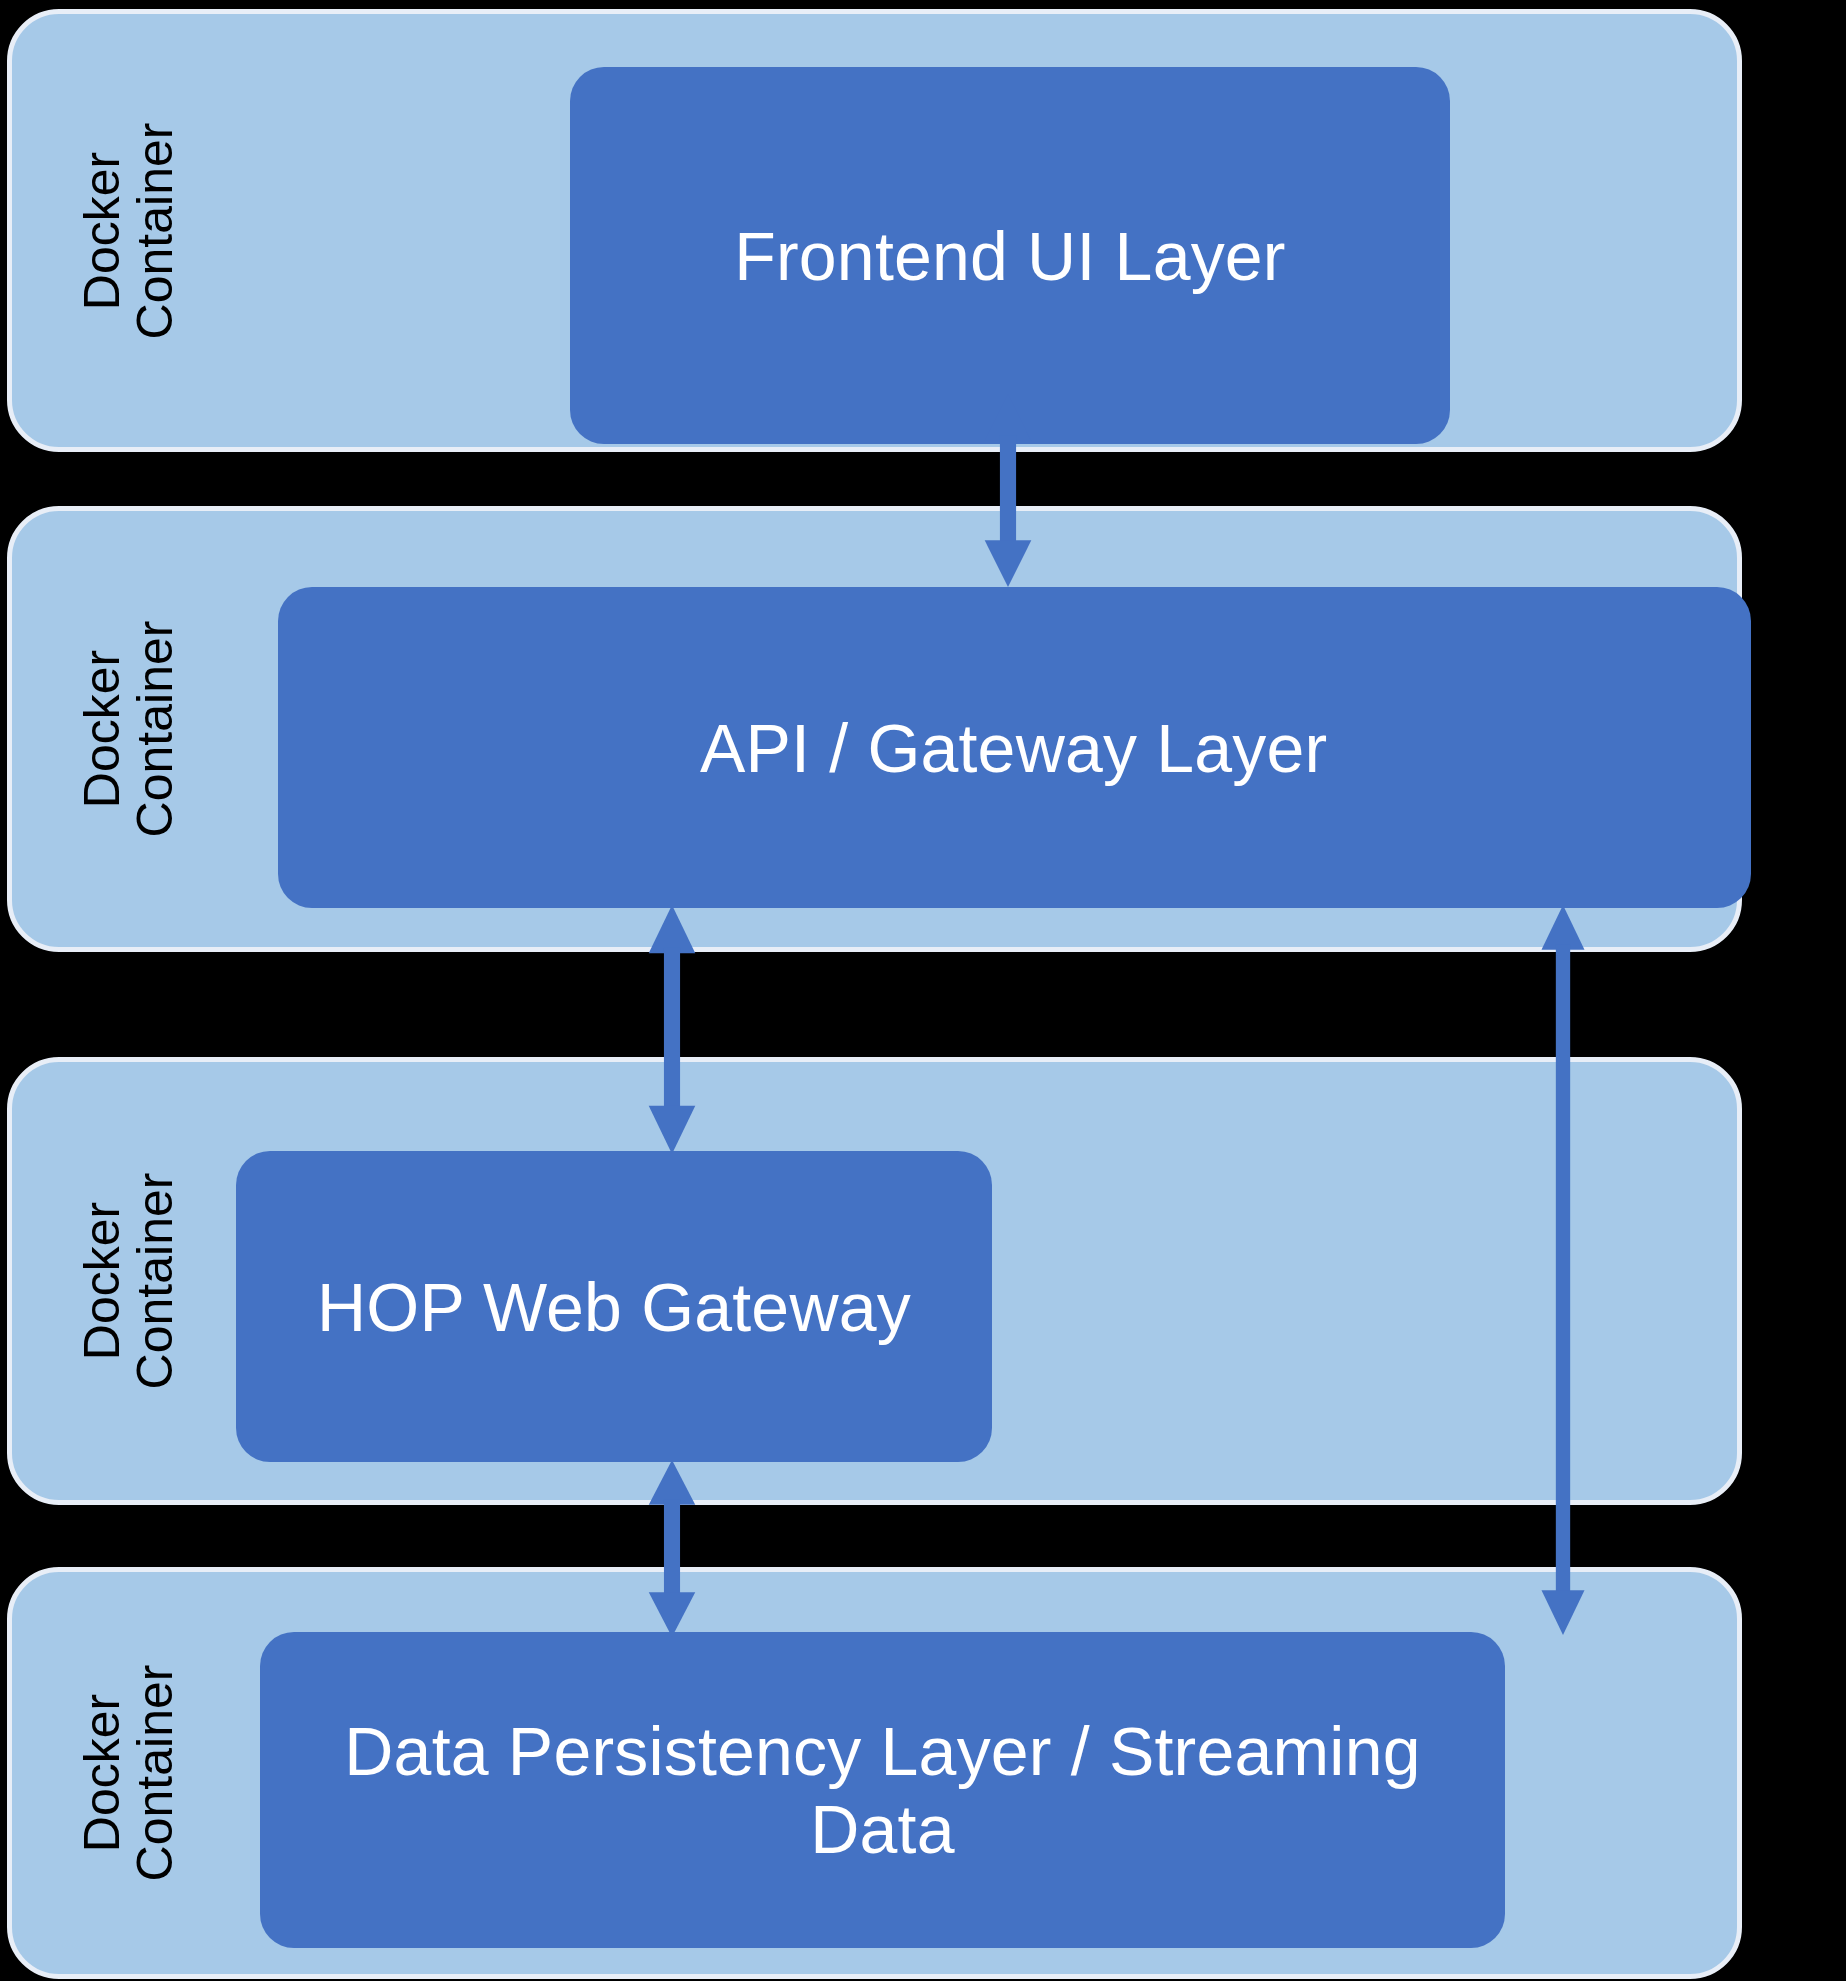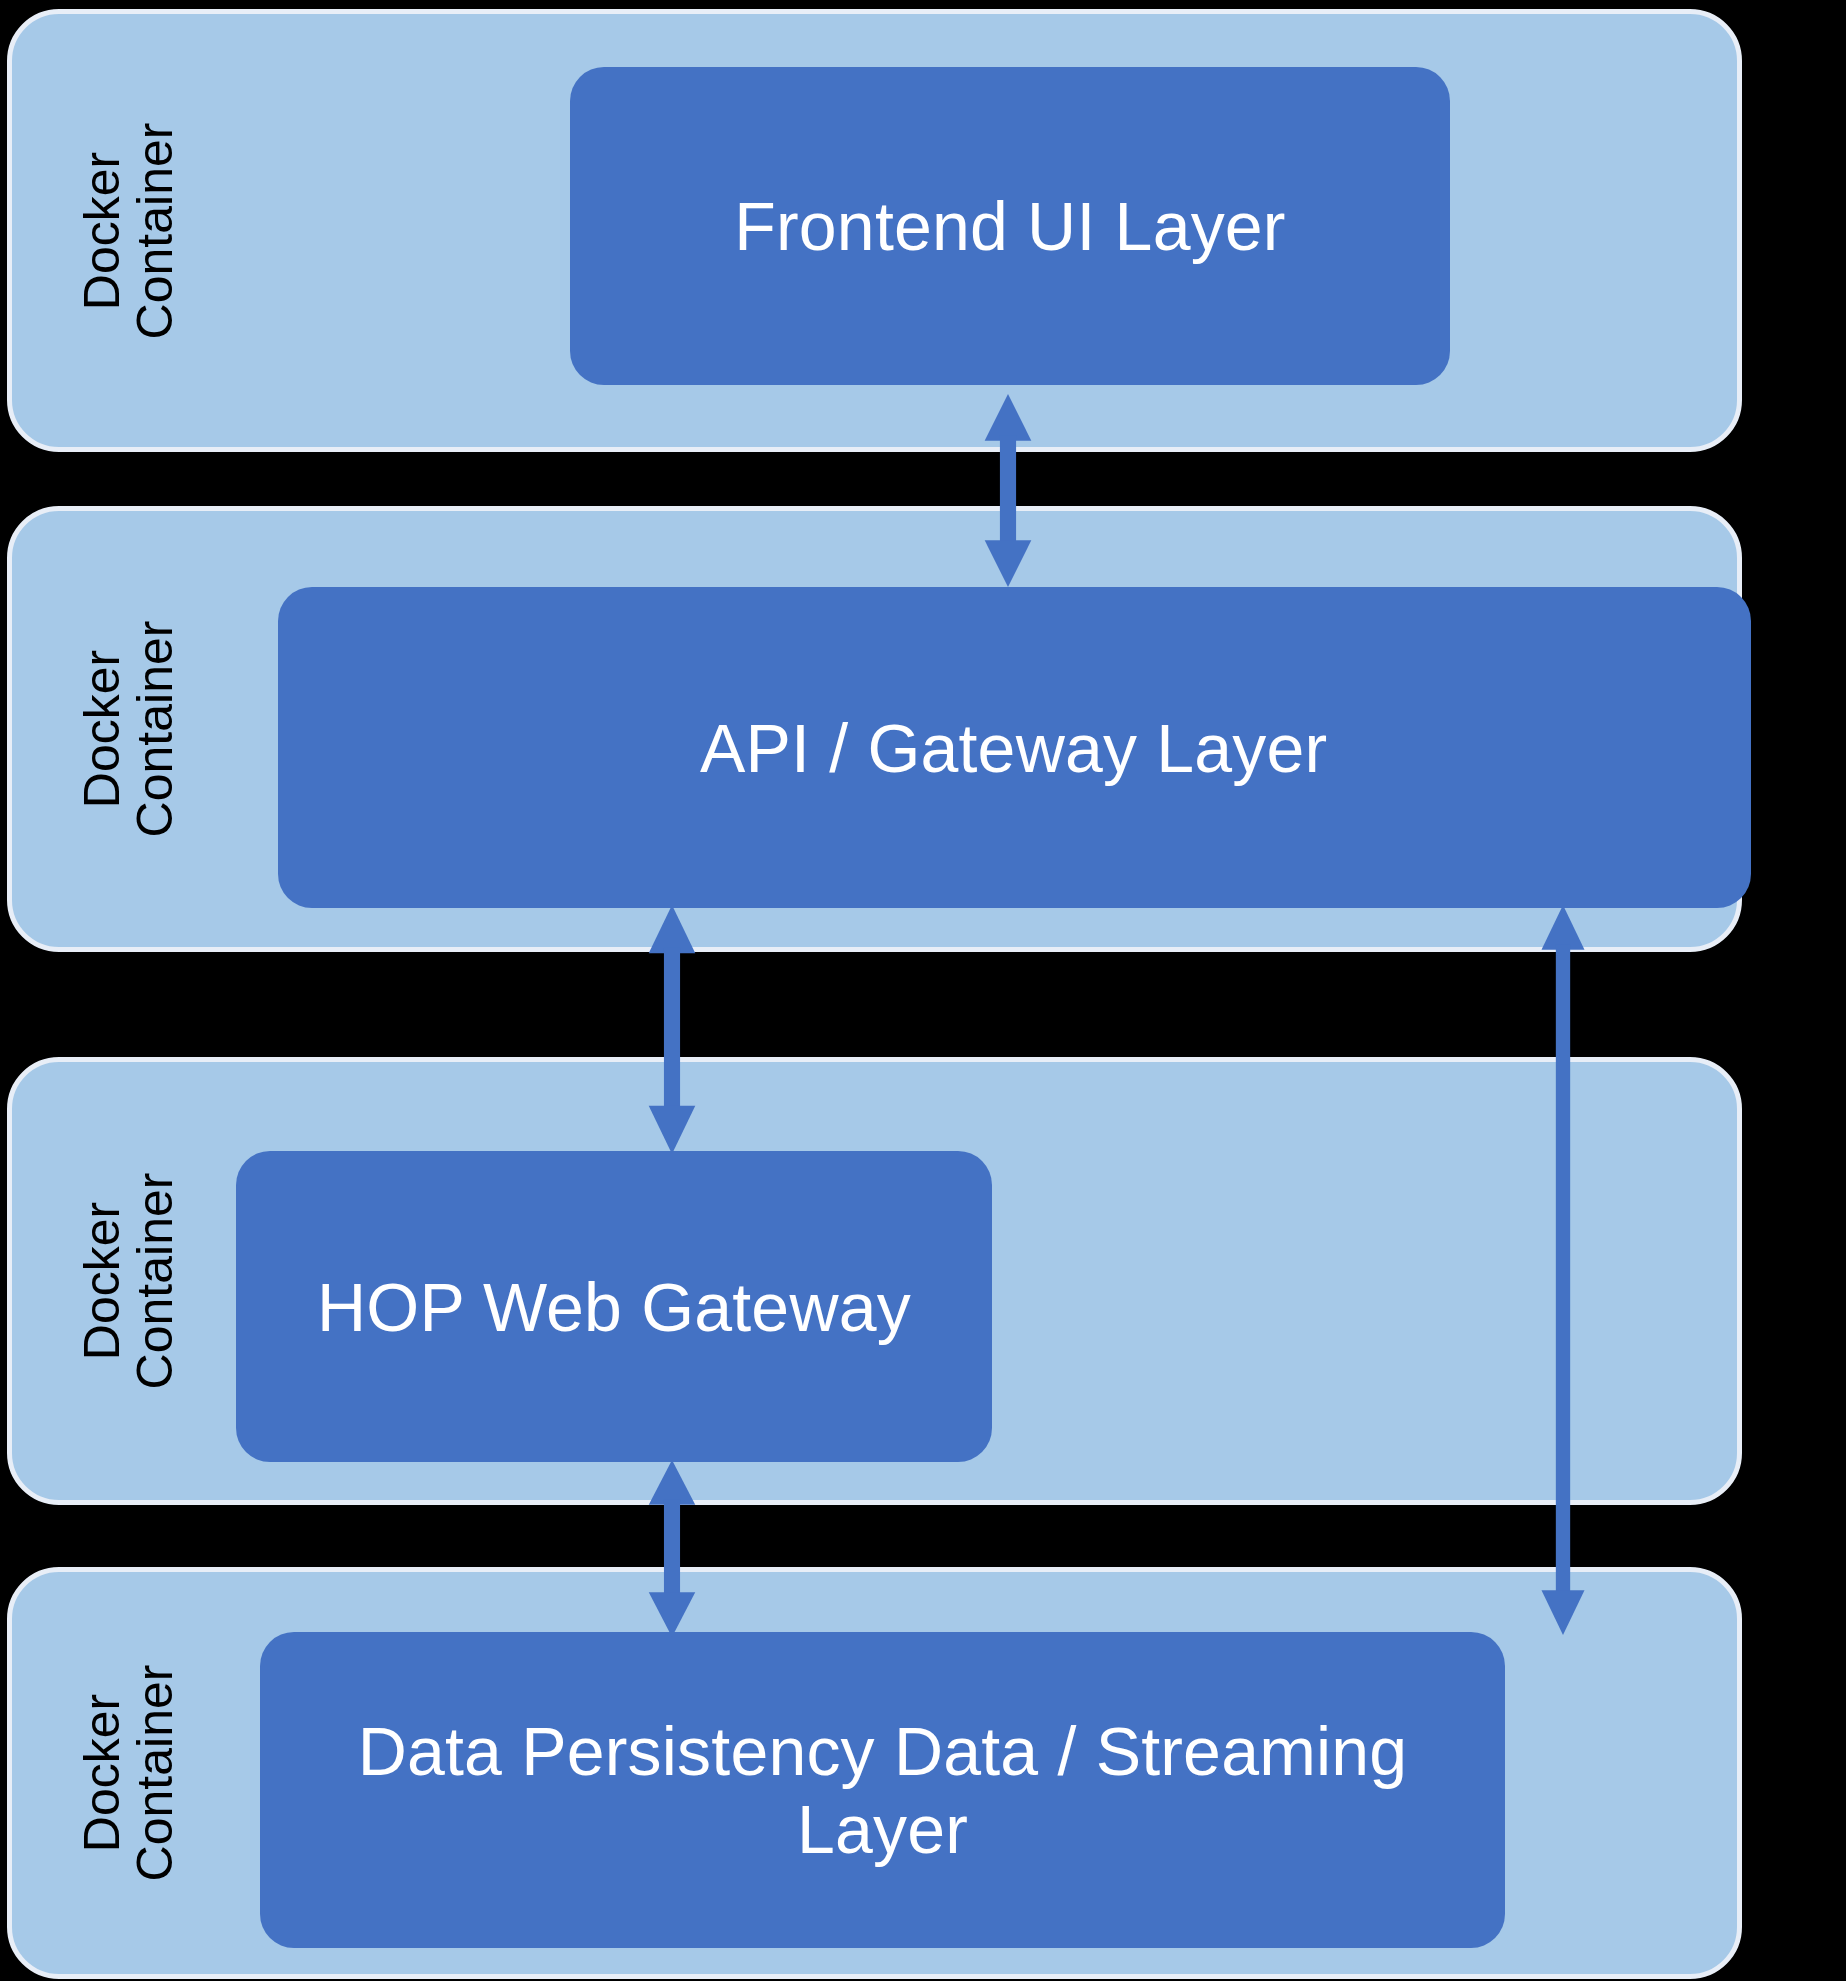--- a/index.html
+++ b/index.html
@@ -88,21 +88,21 @@
 <div id="stage">
 
   <div class="docker-container" style="left:7.2px; top:9px; width:1735px; height:443px;">
     <div class="docker-label">
       <span class="rot">
         <span class="l1">Docker</span>
         <span class="l2">Container</span>
       </span>
     </div>
   </div>
-  <div class="layer-box" style="left:570px; top:67px; width:880px; height:318px;">Frontend UI Layer</div>
+  <div class="layer-box" style="left:570px; top:67px; width:880px; height:377px;">Frontend UI Layer</div>
 
   <div class="docker-container" style="left:7.2px; top:506px; width:1735px; height:446px;">
     <div class="docker-label">
       <span class="rot">
         <span class="l1">Docker</span>
         <span class="l2">Container</span>
       </span>
     </div>
   </div>
   <div class="layer-box" style="left:278px; top:587px; width:1473px; height:321px;padding-left:18px;">API / Gateway Layer</div>
@@ -118,21 +118,21 @@
   <div class="layer-box" style="left:236px; top:1151px; width:756px; height:311px;">HOP Web Gateway</div>
 
   <div class="docker-container" style="left:7.2px; top:1567px; width:1735px; height:412px;">
     <div class="docker-label">
       <span class="rot">
         <span class="l1">Docker</span>
         <span class="l2">Container</span>
       </span>
     </div>
   </div>
-  <div class="layer-box" style="left:260px; top:1632px; width:1245px; height:316px;">Data Persistency Data / Streaming Layer</div>
+  <div class="layer-box" style="left:260px; top:1632px; width:1245px; height:316px;">Data Persistency Layer / Streaming Data</div>
 
   <div class="arrow" style="left:972px; top:394px; width:72px; height:193px;">
     <svg width="72" height="193" viewBox="0 0 80 215">
       <g fill="#4472c4" stroke="none">
         <polygon points="40,0 66,52 14,52"></polygon>
         <rect x="31" y="46" width="18" height="124"></rect>
         <polygon points="40,215 66,163 14,163"></polygon>
       </g>
     </svg>
   </div>

